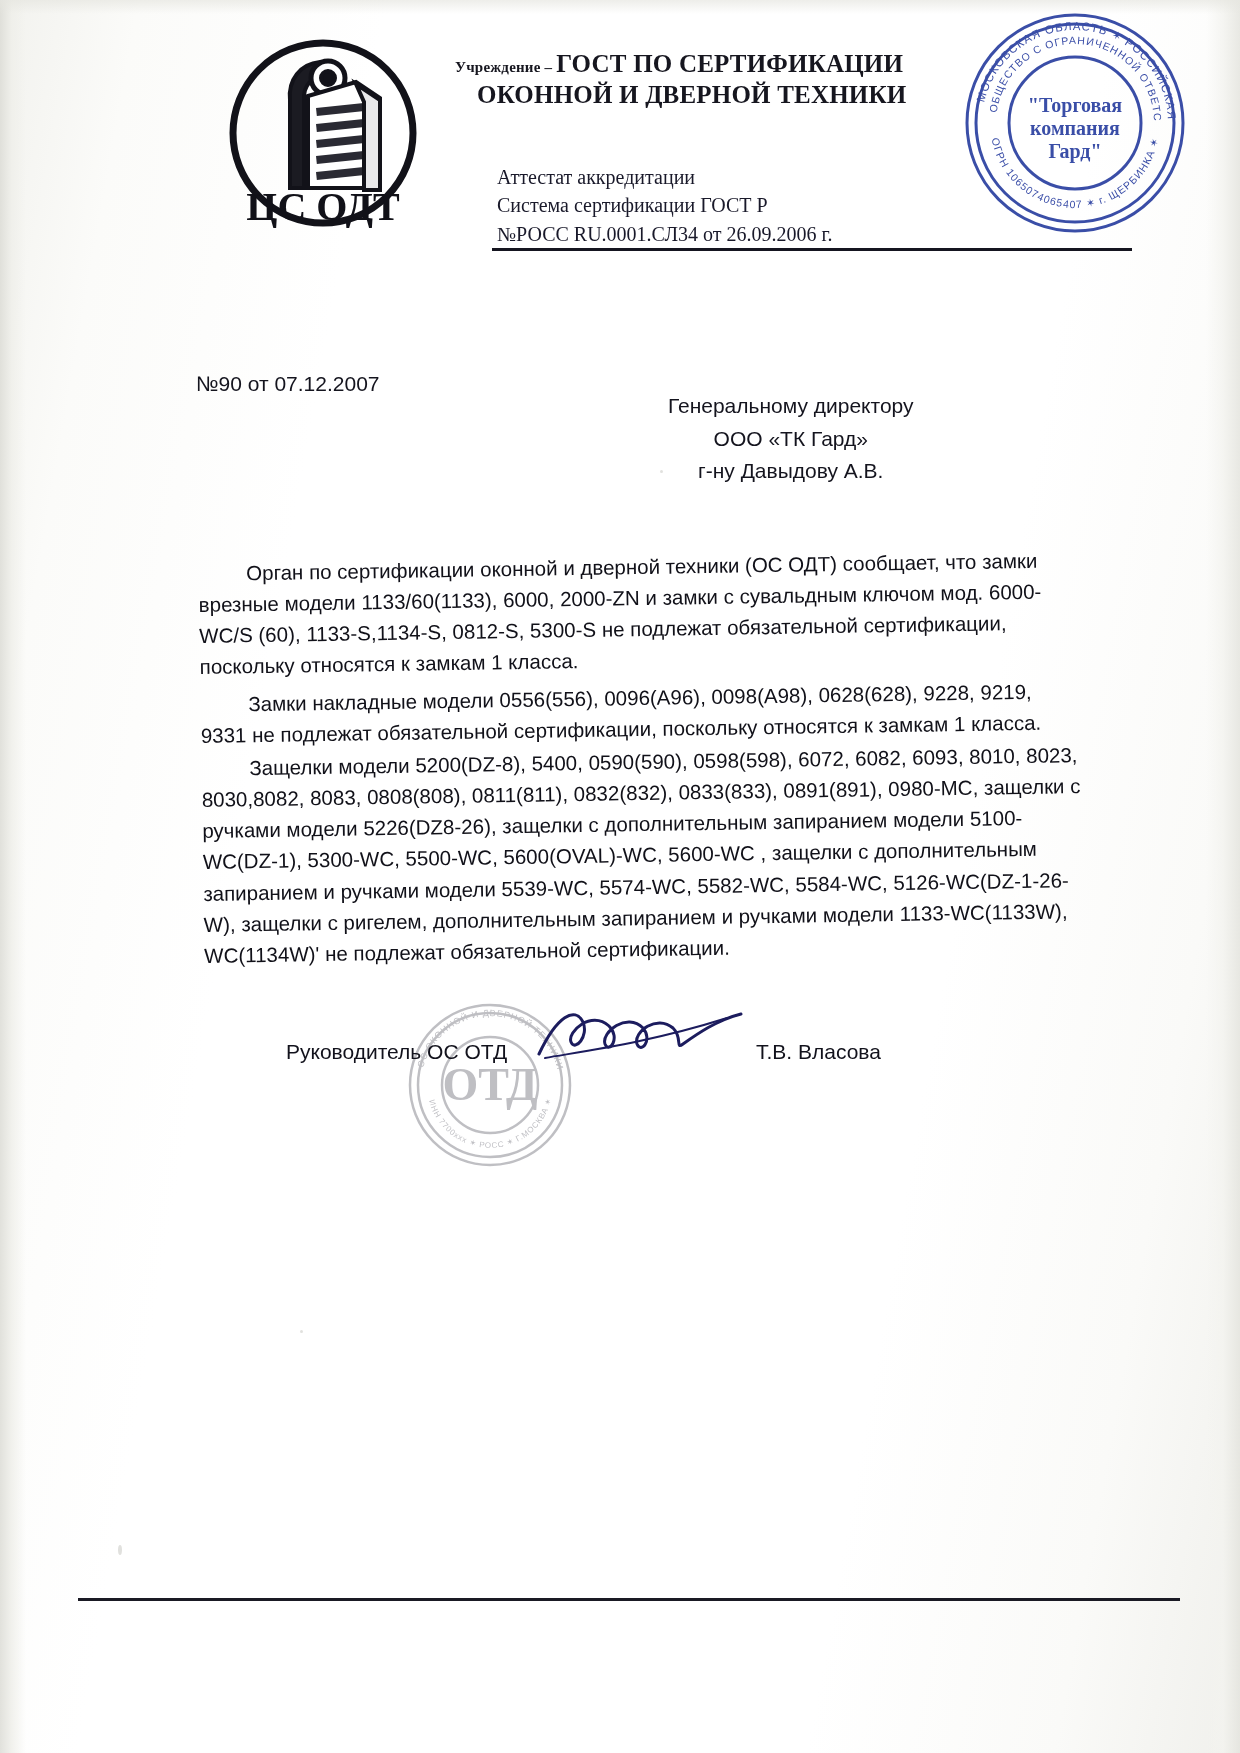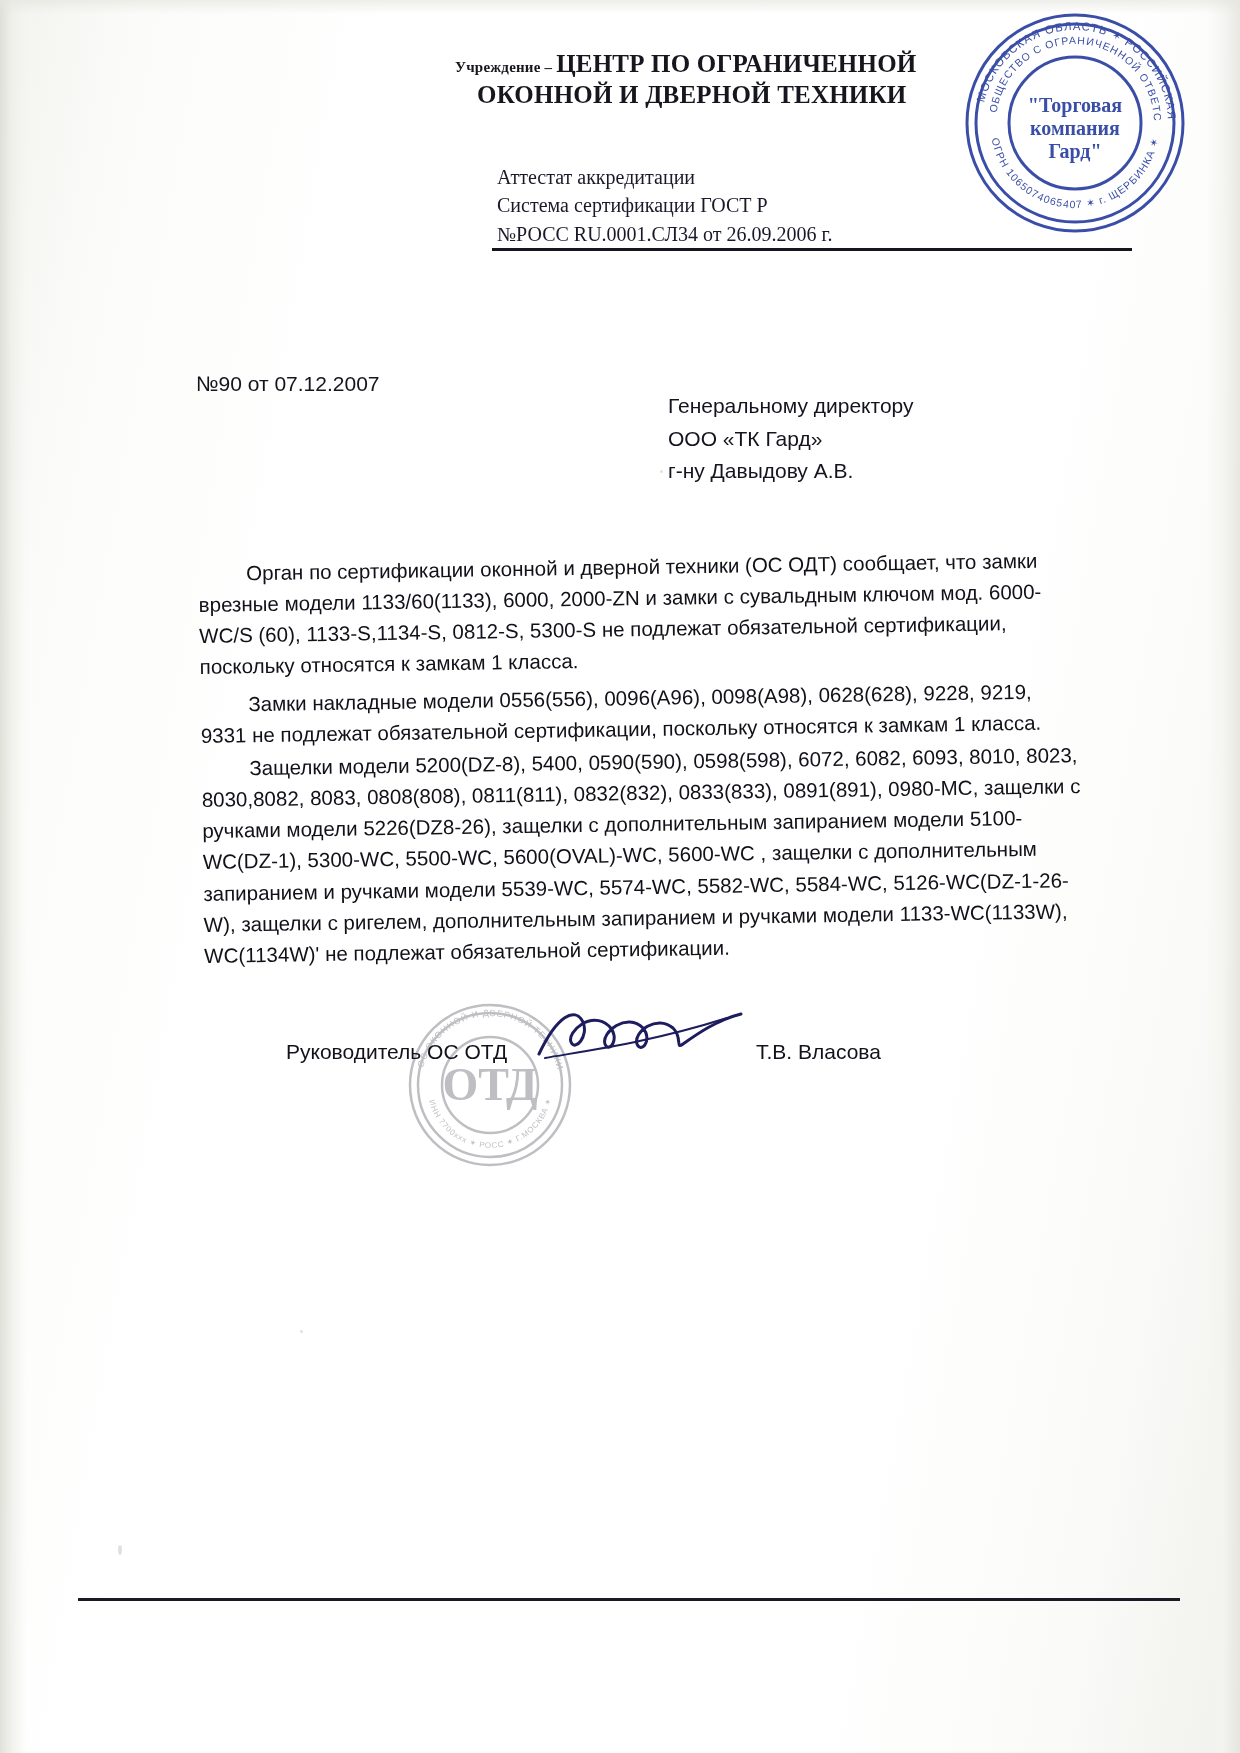--- a/index.html
+++ b/index.html
@@ -133,20 +133,21 @@
     white-space: nowrap;
   }
 
   .addressee {
     position: absolute;
     left: 668px;
     top: 390px;
     font-size: 21px;
     line-height: 1.55;
     color: #14141e;
+    text-align: center;
   }
   .addressee div { white-space: nowrap; }
 
   .body-text {
     position: absolute;
     left: 198px;
     top: 558px;
     width: 880px;
     font-size: 20.5px;
     line-height: 1.52;
@@ -201,24 +202,46 @@
   <div class="scan-edge-left"></div>
   <div class="scan-edge-right"></div>
   <div class="scan-edge-top"></div>
 
   <div class="speck" style="left:118px;top:1545px;width:4px;height:10px;"></div>
   <div class="speck" style="left:660px;top:470px;width:3px;height:3px;"></div>
   <div class="speck" style="left:300px;top:1330px;width:3px;height:3px;"></div>
 
   <div class="header">
 
+    <div class="logo">
+      <svg width="190" height="190" viewBox="0 0 190 190" xmlns="http://www.w3.org/2000/svg">
+        <circle cx="95" cy="95" r="90" fill="none" stroke="#121219" stroke-width="7"></circle>
+
+        <g stroke="#121219" stroke-width="4" fill="none">
+          <path d="M92 24 C 72 26, 60 42, 62 62 L 62 150 L 76 150 L 76 62 C 75 48, 84 38, 96 38 Z" fill="#1b1b22"></path>
+          <circle cx="100" cy="40" r="17" fill="#ffffff" stroke="#121219" stroke-width="5"></circle>
+          <circle cx="100" cy="40" r="7" fill="#121219"></circle>
+        </g>
+
+        <g fill="#2a2a33">
+          <path d="M80 58 L128 44 L152 60 L152 150 L80 150 Z" fill="#ffffff" stroke="#121219" stroke-width="4"></path>
+          <rect x="88" y="70" width="48" height="8" transform="rotate(-6 88 70)"></rect>
+          <rect x="88" y="86" width="48" height="8" transform="rotate(-6 88 86)"></rect>
+          <rect x="88" y="102" width="48" height="8" transform="rotate(-6 88 102)"></rect>
+          <rect x="88" y="118" width="48" height="8" transform="rotate(-6 88 118)"></rect>
+          <rect x="88" y="134" width="48" height="8" transform="rotate(-6 88 134)"></rect>
+        </g>
+        <path d="M128 46 L152 62 L152 152 L136 152 L136 64 Z" fill="#e8e8ea" stroke="#121219" stroke-width="4"></path>
+        <text x="95" y="182" text-anchor="middle" font-family="Liberation Serif, serif" font-size="40" font-weight="bold" fill="#111118">ЦС ОДТ</text>
+      </svg>
+    </div>
 
     <div class="org-title">
       <span class="line1">
-        <span class="lead">Учреждение – </span><span>ЦЕНТР ПО  ОГРАНИЧЕННОЙ</span>
+        <span class="lead">Учреждение – </span><span>ГОСТ ПО  СЕРТИФИКАЦИИ</span>
       </span>
       <span class="line2">ОКОННОЙ И ДВЕРНОЙ ТЕХНИКИ</span>
     </div>
 
     <div class="org-sub">
       <div>Аттестат аккредитации</div>
       <div>Система сертификации ГОСТ Р</div>
       <div>№РОСС RU.0001.СЛ34 от 26.09.2006 г.</div>
     </div>
 

